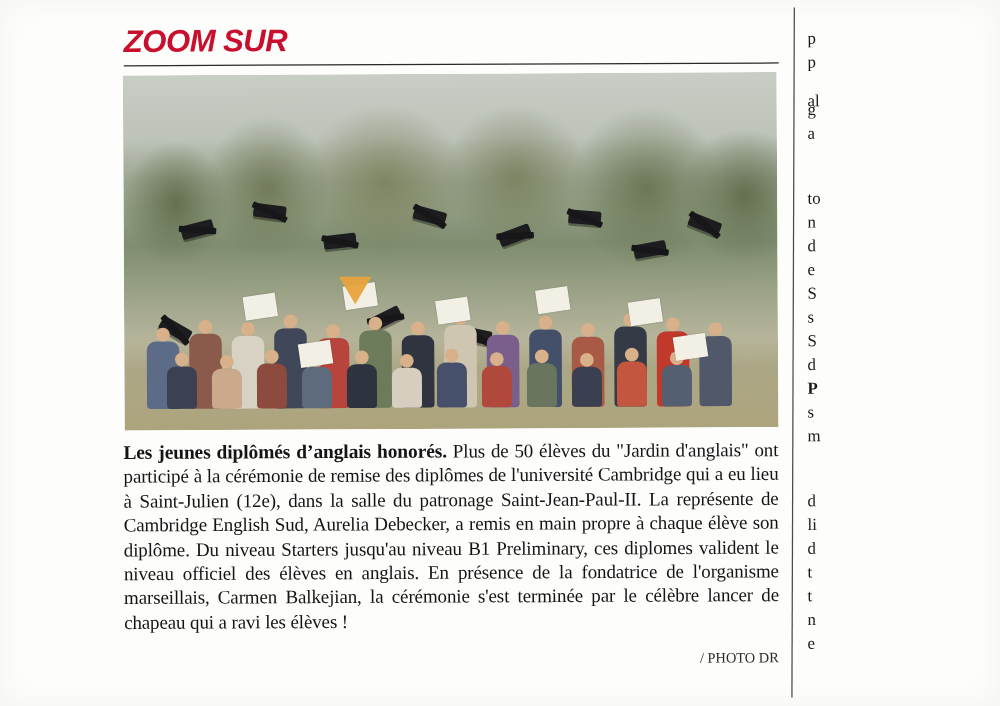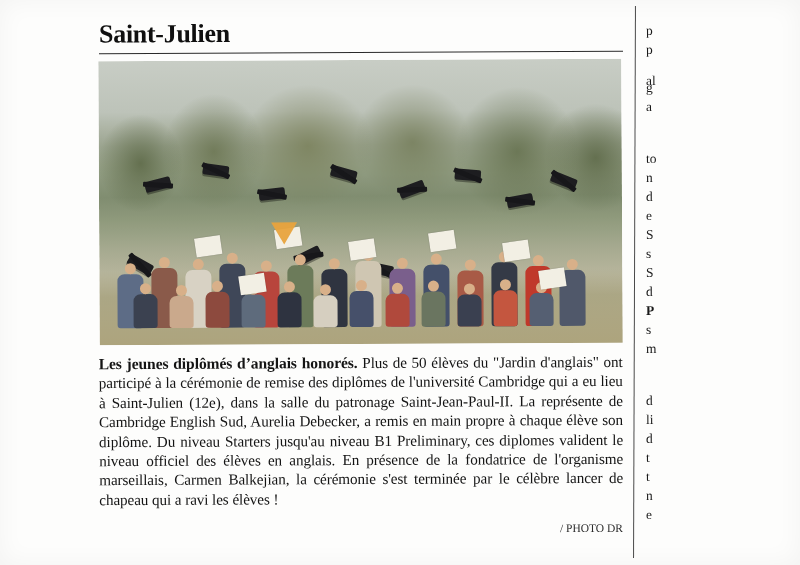--- a/index.html
+++ b/index.html
@@ -232,21 +232,21 @@
   .frag.bold { font-weight: bold; }
 </style>
 </head>
 <body>
 
 <div id="scan">
 
   <div id="article">
 
     <div class="headline-row">
-      <span class="headline-title">Saint-Julien</span>
+      <span class="kicker">ZOOM SUR</span>
     </div>
 
     <div class="head-rule"></div>
 
     <div class="photo-wrap">
       <div class="photo"></div>
       <div class="trees"></div>
       <div class="grass"></div>
 
       <div class="crowd">

